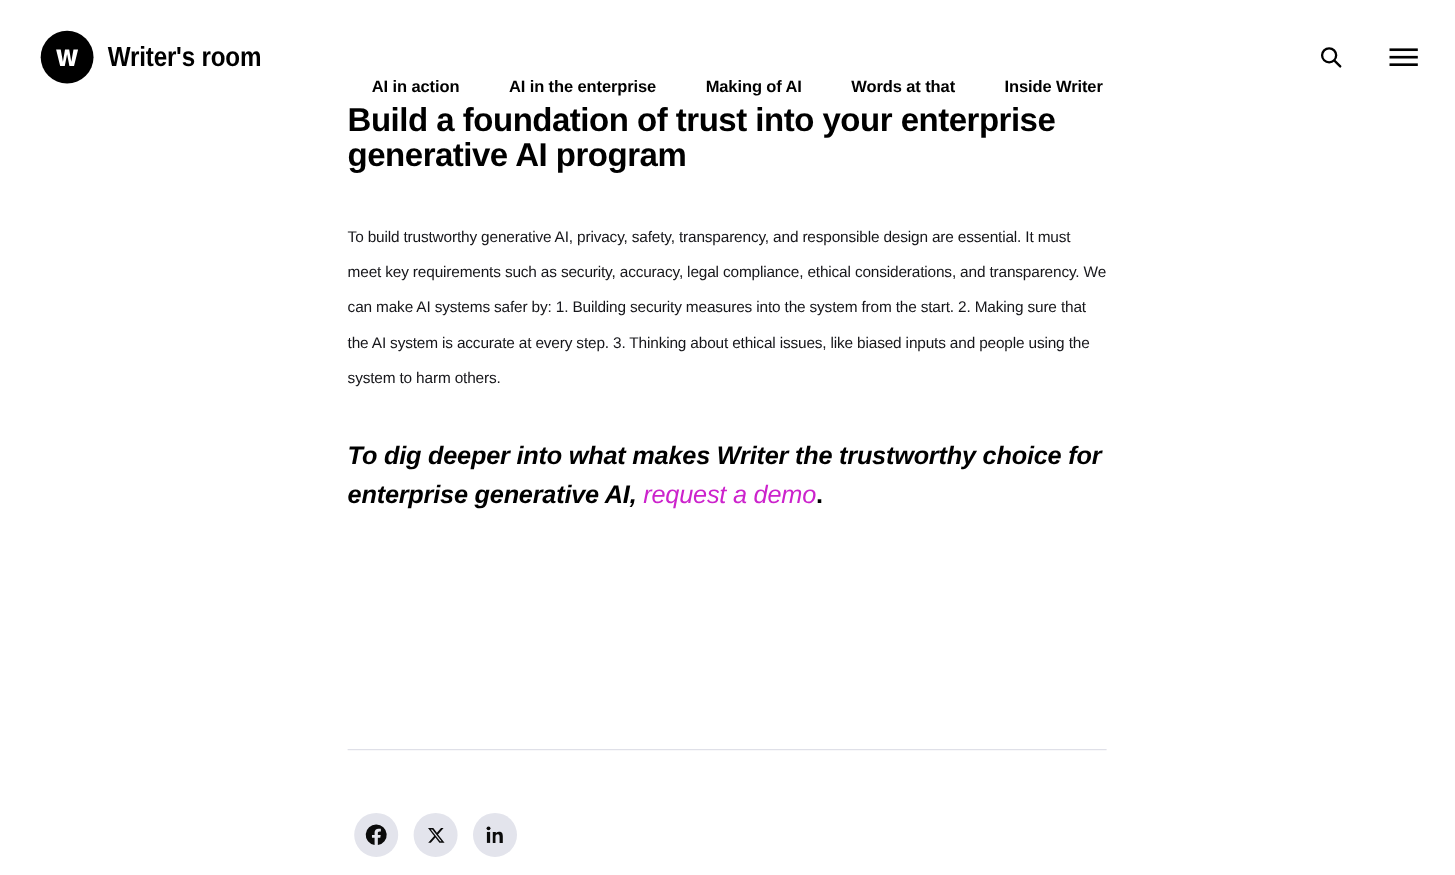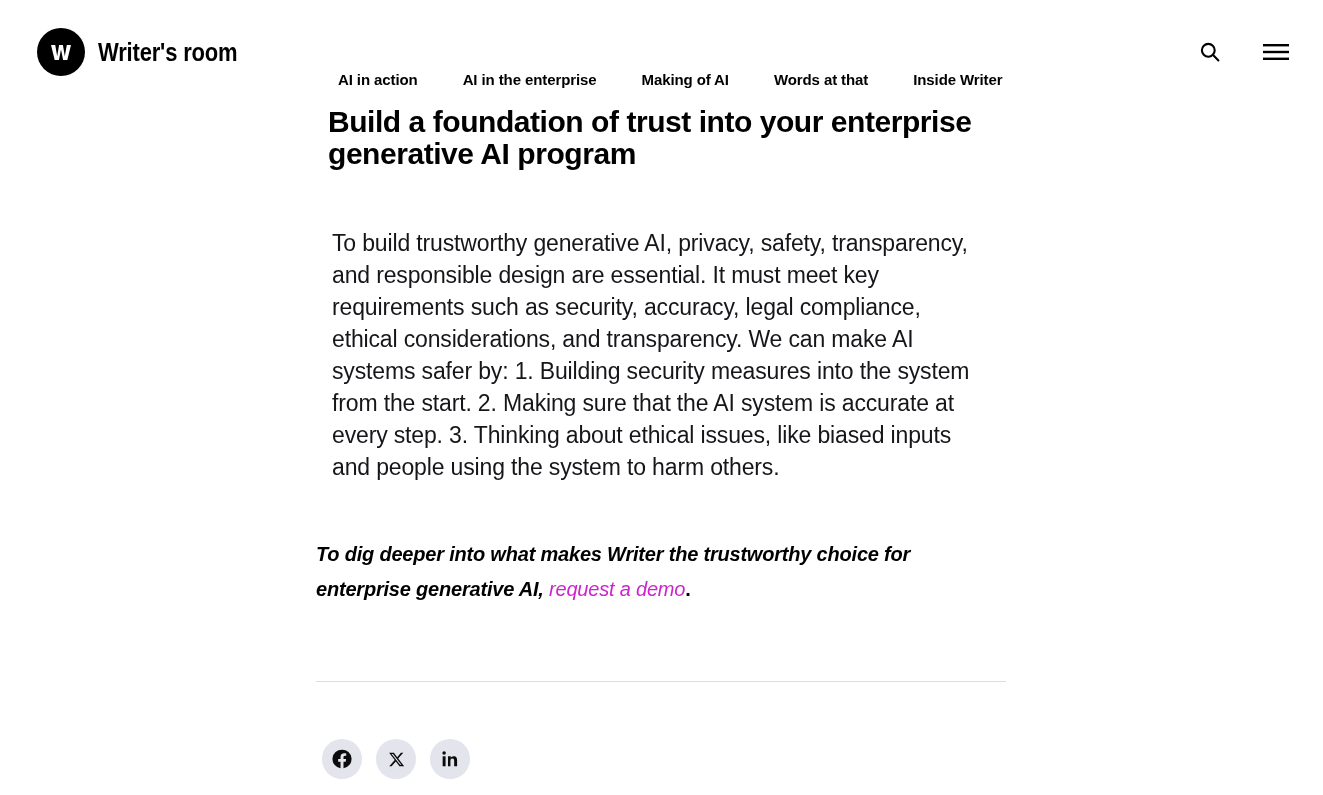--- a/index.html
+++ b/index.html
@@ -103,55 +103,55 @@
 
   
   .article {
     position: absolute;
     top: 72px;
     left: 316px;
     width: 690px;
   }
 
   .article-title {
-    margin: 12px;
+    margin: 0;
     padding-top: 22px;
     font-size: 30px;
     line-height: 1.07;
     font-weight: 700;
     letter-spacing: -0.45px;
     color: #000000;
     max-width: 660px;
   }
 
   .article-body {
-    margin: 16px;
+    margin: 0;
     padding-top: 41px;
-    font-size: 23px;
+    font-size: 14px;
     line-height: 32px;
     font-weight: 400;
     color: #16161a;
     letter-spacing: -0.15px;
   }
 
   .article-note {
     margin: 0;
     padding-top: 36px;
     font-size: 15px;
     line-height: 19.3px;
     font-weight: 400;
     color: #16161a;
     letter-spacing: -0.05px;
     max-width: 665px;
   }
 
   .article-cta {
     margin: 0;
     padding-top: 38px;
-    font-size: 20px;
+    font-size: 23px;
     line-height: 35px;
     font-weight: 700;
     font-style: italic;
     color: #000000;
     letter-spacing: -0.2px;
   }
   .cta-link {
     color: #cc23cc;
     font-weight: 400;
     font-style: italic;

